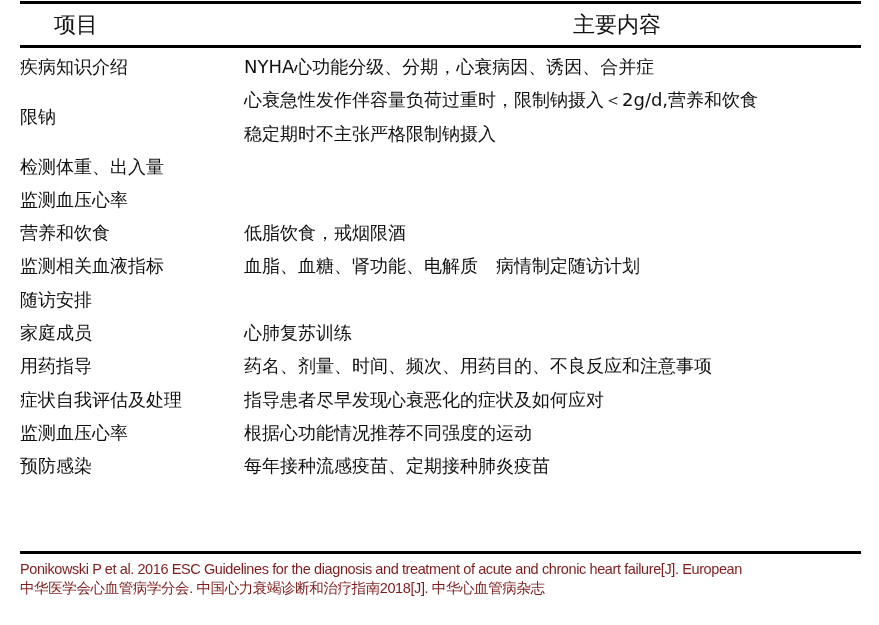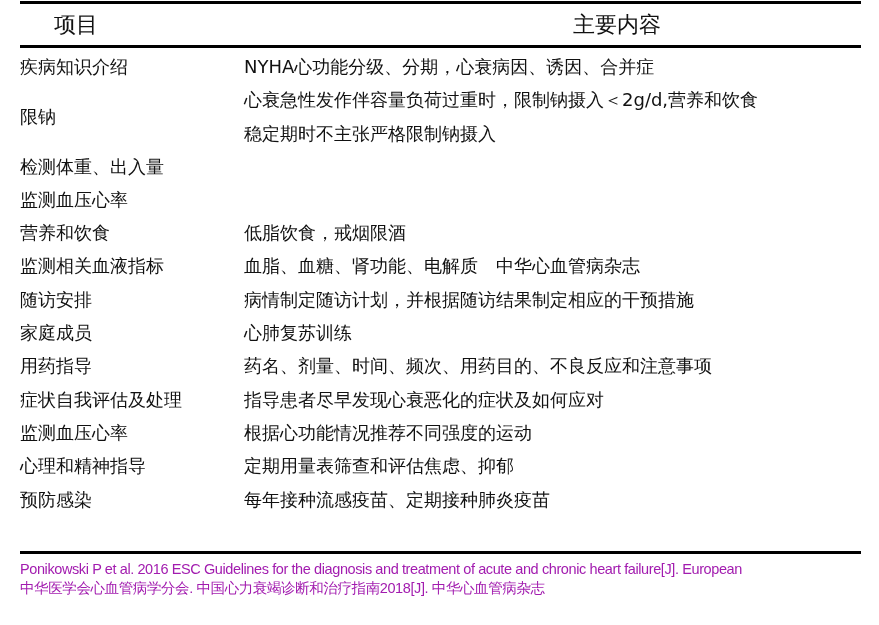--- a/index.html
+++ b/index.html
@@ -12,21 +12,21 @@
   .hdr { position: absolute; top: 10px; font-size: 22px; line-height: 30px; }
   .hdr-item { left: 34px; }
   .hdr-content { left: 553px; }
   .rows { position: absolute; left: 0; top: 50px; width: 841px; }
   .row { display: flex; height: 33.3px; align-items: center; font-size: 18px; }
   .row.tall { height: 66.6px; align-items: center; }
   .row.tall .c1, .row.tall .c2 { line-height: 33.3px; }
   .c1 { width: 224px; flex: none; white-space: nowrap; }
   .c2 { flex: 1; white-space: nowrap; letter-spacing: 0; }
   .refs { position: absolute; left: 20px; top: 560px; width: 850px; font-family: "Liberation Sans", sans-serif;
-          font-size: 14.5px; line-height: 19px; letter-spacing: -0.4px; color: #a21caf; }
+          font-size: 14.5px; line-height: 19px; letter-spacing: -0.4px; color: #7f1d1d; }
   .refs div { white-space: nowrap; }
 </style>
 </head>
 <body>
 
 <div class="table-wrap">
   <div class="rule-top"></div>
   <div class="hdr hdr-item">项目</div>
   <div class="hdr hdr-content">主要内容</div>
   <div class="rule-head"></div>
@@ -48,47 +48,42 @@
     </div>
     <div class="row">
       <div class="c1">监测血压心率</div>
     </div>
     <div class="row">
       <div class="c1">营养和饮食</div>
       <div class="c2">低脂饮食，戒烟限酒</div>
     </div>
     <div class="row">
       <div class="c1">监测相关血液指标</div>
-      <div class="c2">血脂、血糖、肾功能、电解质　中华心血管病杂志</div>
+      <div class="c2">血脂、血糖、肾功能、电解质　病情制定随访计划</div>
     </div>
     <div class="row">
       <div class="c1">随访安排</div>
-      <div class="c2">病情制定随访计划，并根据随访结果制定相应的干预措施</div>
     </div>
     <div class="row">
       <div class="c1">家庭成员</div>
       <div class="c2">心肺复苏训练</div>
     </div>
     <div class="row">
       <div class="c1">用药指导</div>
       <div class="c2">药名、剂量、时间、频次、用药目的、不良反应和注意事项</div>
     </div>
     <div class="row">
       <div class="c1">症状自我评估及处理</div>
       <div class="c2">指导患者尽早发现心衰恶化的症状及如何应对</div>
     </div>
     <div class="row">
       <div class="c1">监测血压心率</div>
       <div class="c2">根据心功能情况推荐不同强度的运动</div>
     </div>
     <div class="row">
-      <div class="c1">心理和精神指导</div>
-      <div class="c2">定期用量表筛查和评估焦虑、抑郁</div>
-    </div>
-    <div class="row">
       <div class="c1">预防感染</div>
       <div class="c2">每年接种流感疫苗、定期接种肺炎疫苗</div>
     </div>
   </div>
 
   <div class="rule-bottom"></div>
 </div>
 
 <div class="refs">
   <div>Ponikowski P et al. 2016 ESC Guidelines for the diagnosis and treatment of acute and chronic heart failure[J]. European</div>

